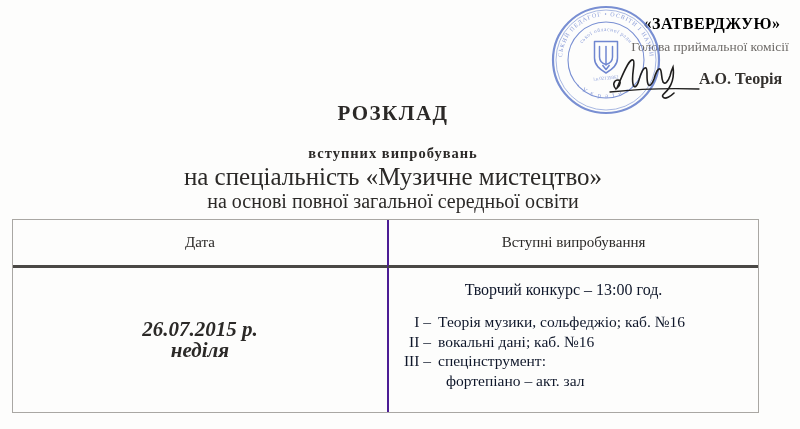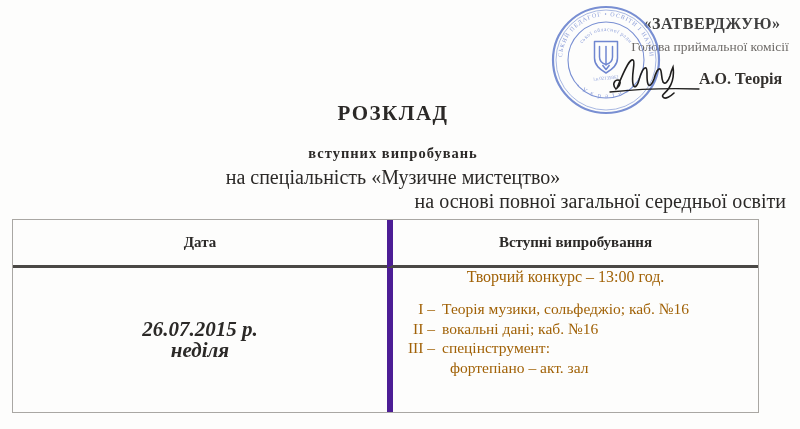--- a/index.html
+++ b/index.html
@@ -14,21 +14,21 @@
     background: #fdfdfc;
     overflow: hidden;
     color: #2e2c2a;
   }
 
   
   .approve-label {
     position: absolute; left: 626px; top: 15px; width: 172px;
     text-align: center;
     font-size: 16px; font-weight: bold; letter-spacing: .5px;
-    color: #404040;
+    color: #000000;
     z-index: 1;
   }
   .approver-title {
     position: absolute; left: 618px; top: 39px; width: 184px;
     text-align: center;
     font-size: 13.5px; color: #6e6b68;
     z-index: 1;
   }
   .approver-name {
     position: absolute; left: 699px; top: 70px;
@@ -51,47 +51,47 @@
     z-index: 3;
   }
 
   
   .title-block {
     position: absolute; left: 0; top: 101px; width: 786px;
     text-align: center; color: #2b2927;
   }
   .doc-heading   { font-size: 21px; font-weight: bold; letter-spacing: 1.5px; line-height: 25px; }
   .doc-subheading{ font-size: 14.5px; font-weight: bold; letter-spacing: 1px; line-height: 19px; margin-top: 18px; }
-  .doc-line3     { font-size: 20px; line-height: 24px; margin-top: 2px; }
-  .doc-line4     { font-size: 20px; line-height: 24px; text-align: right; }
+  .doc-line3     { font-size: 25px; line-height: 24px; margin-top: 2px; }
+  .doc-line4     { font-size: 20px; line-height: 24px; }
 
   
   .schedule-table {
     position: absolute; left: 12px; top: 219px;
     width: 745px; height: 192px;
     border: 1px solid #a9a7a3;
     display: grid;
     grid-template-columns: 374px 1fr;
     grid-template-rows: 48px 1fr;
     background: #fdfdfc;
   }
   .cell { box-sizing: border-box; }
-  .col-right { border-left: 6px solid #4c1d95; }
+  .col-right { border-left: 2px solid #4c1d95; }
   .hdr {
     border-bottom: 3px solid #4a4845;
     display: flex; align-items: center; justify-content: center;
-    font-weight: bold; font-size: 15px; color: #2b2927;
+    font-weight: normal; font-size: 15px; color: #2b2927;
   }
   .date-cell {
     display: flex; flex-direction: column;
     align-items: center; justify-content: center;
     font-weight: bold; font-style: italic; font-size: 21px;
     line-height: 21px; color: #2b2927;
   }
-  .exams-cell { font-size: 15.5px; color: #a16207; }
+  .exams-cell { padding-top: 13px; font-size: 15.5px; color: #0f172a; }
   .event-line { text-align: center; padding-right: 20px; font-size: 16px; }
   .exam-list { margin-top: 13px; margin-left: 14px; }
   .exam-line { display: flex; line-height: 19.5px; }
   .exam-line .num { flex: none; width: 28px; text-align: right; margin-right: 7px; }
   .exam-line.indent .txt { padding-left: 8px; }
 </style>
 </head>
 <body>
 
 <div class="page">

